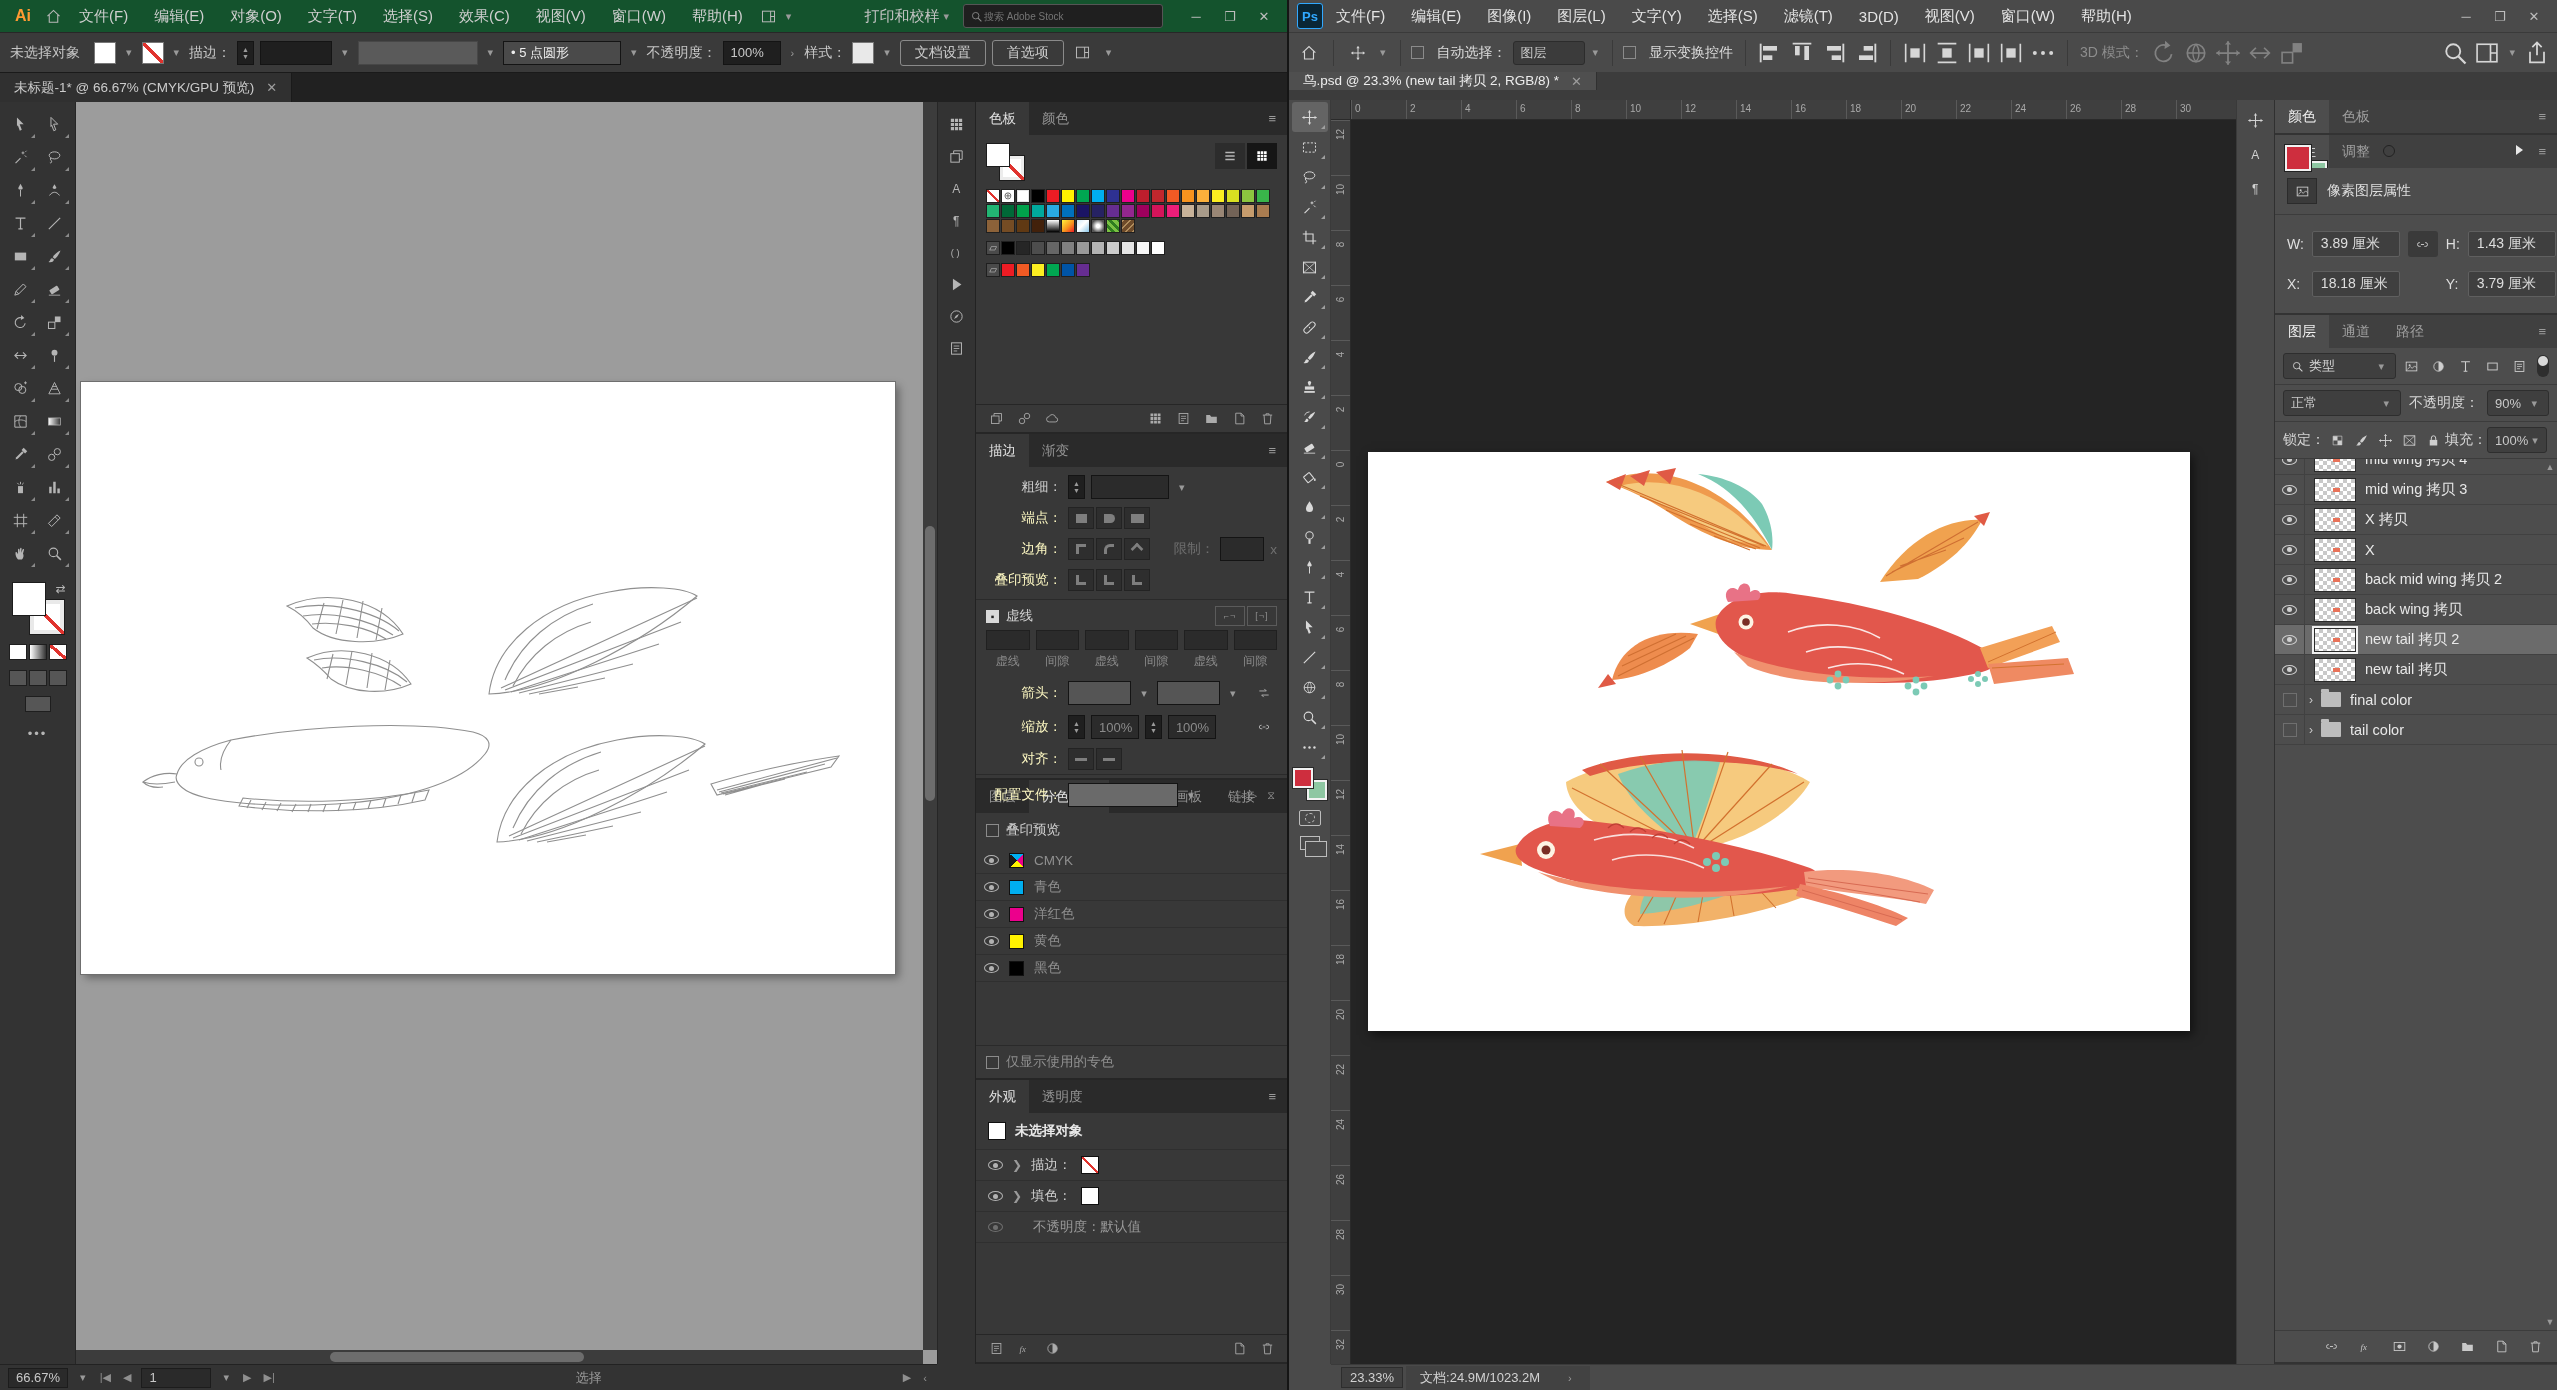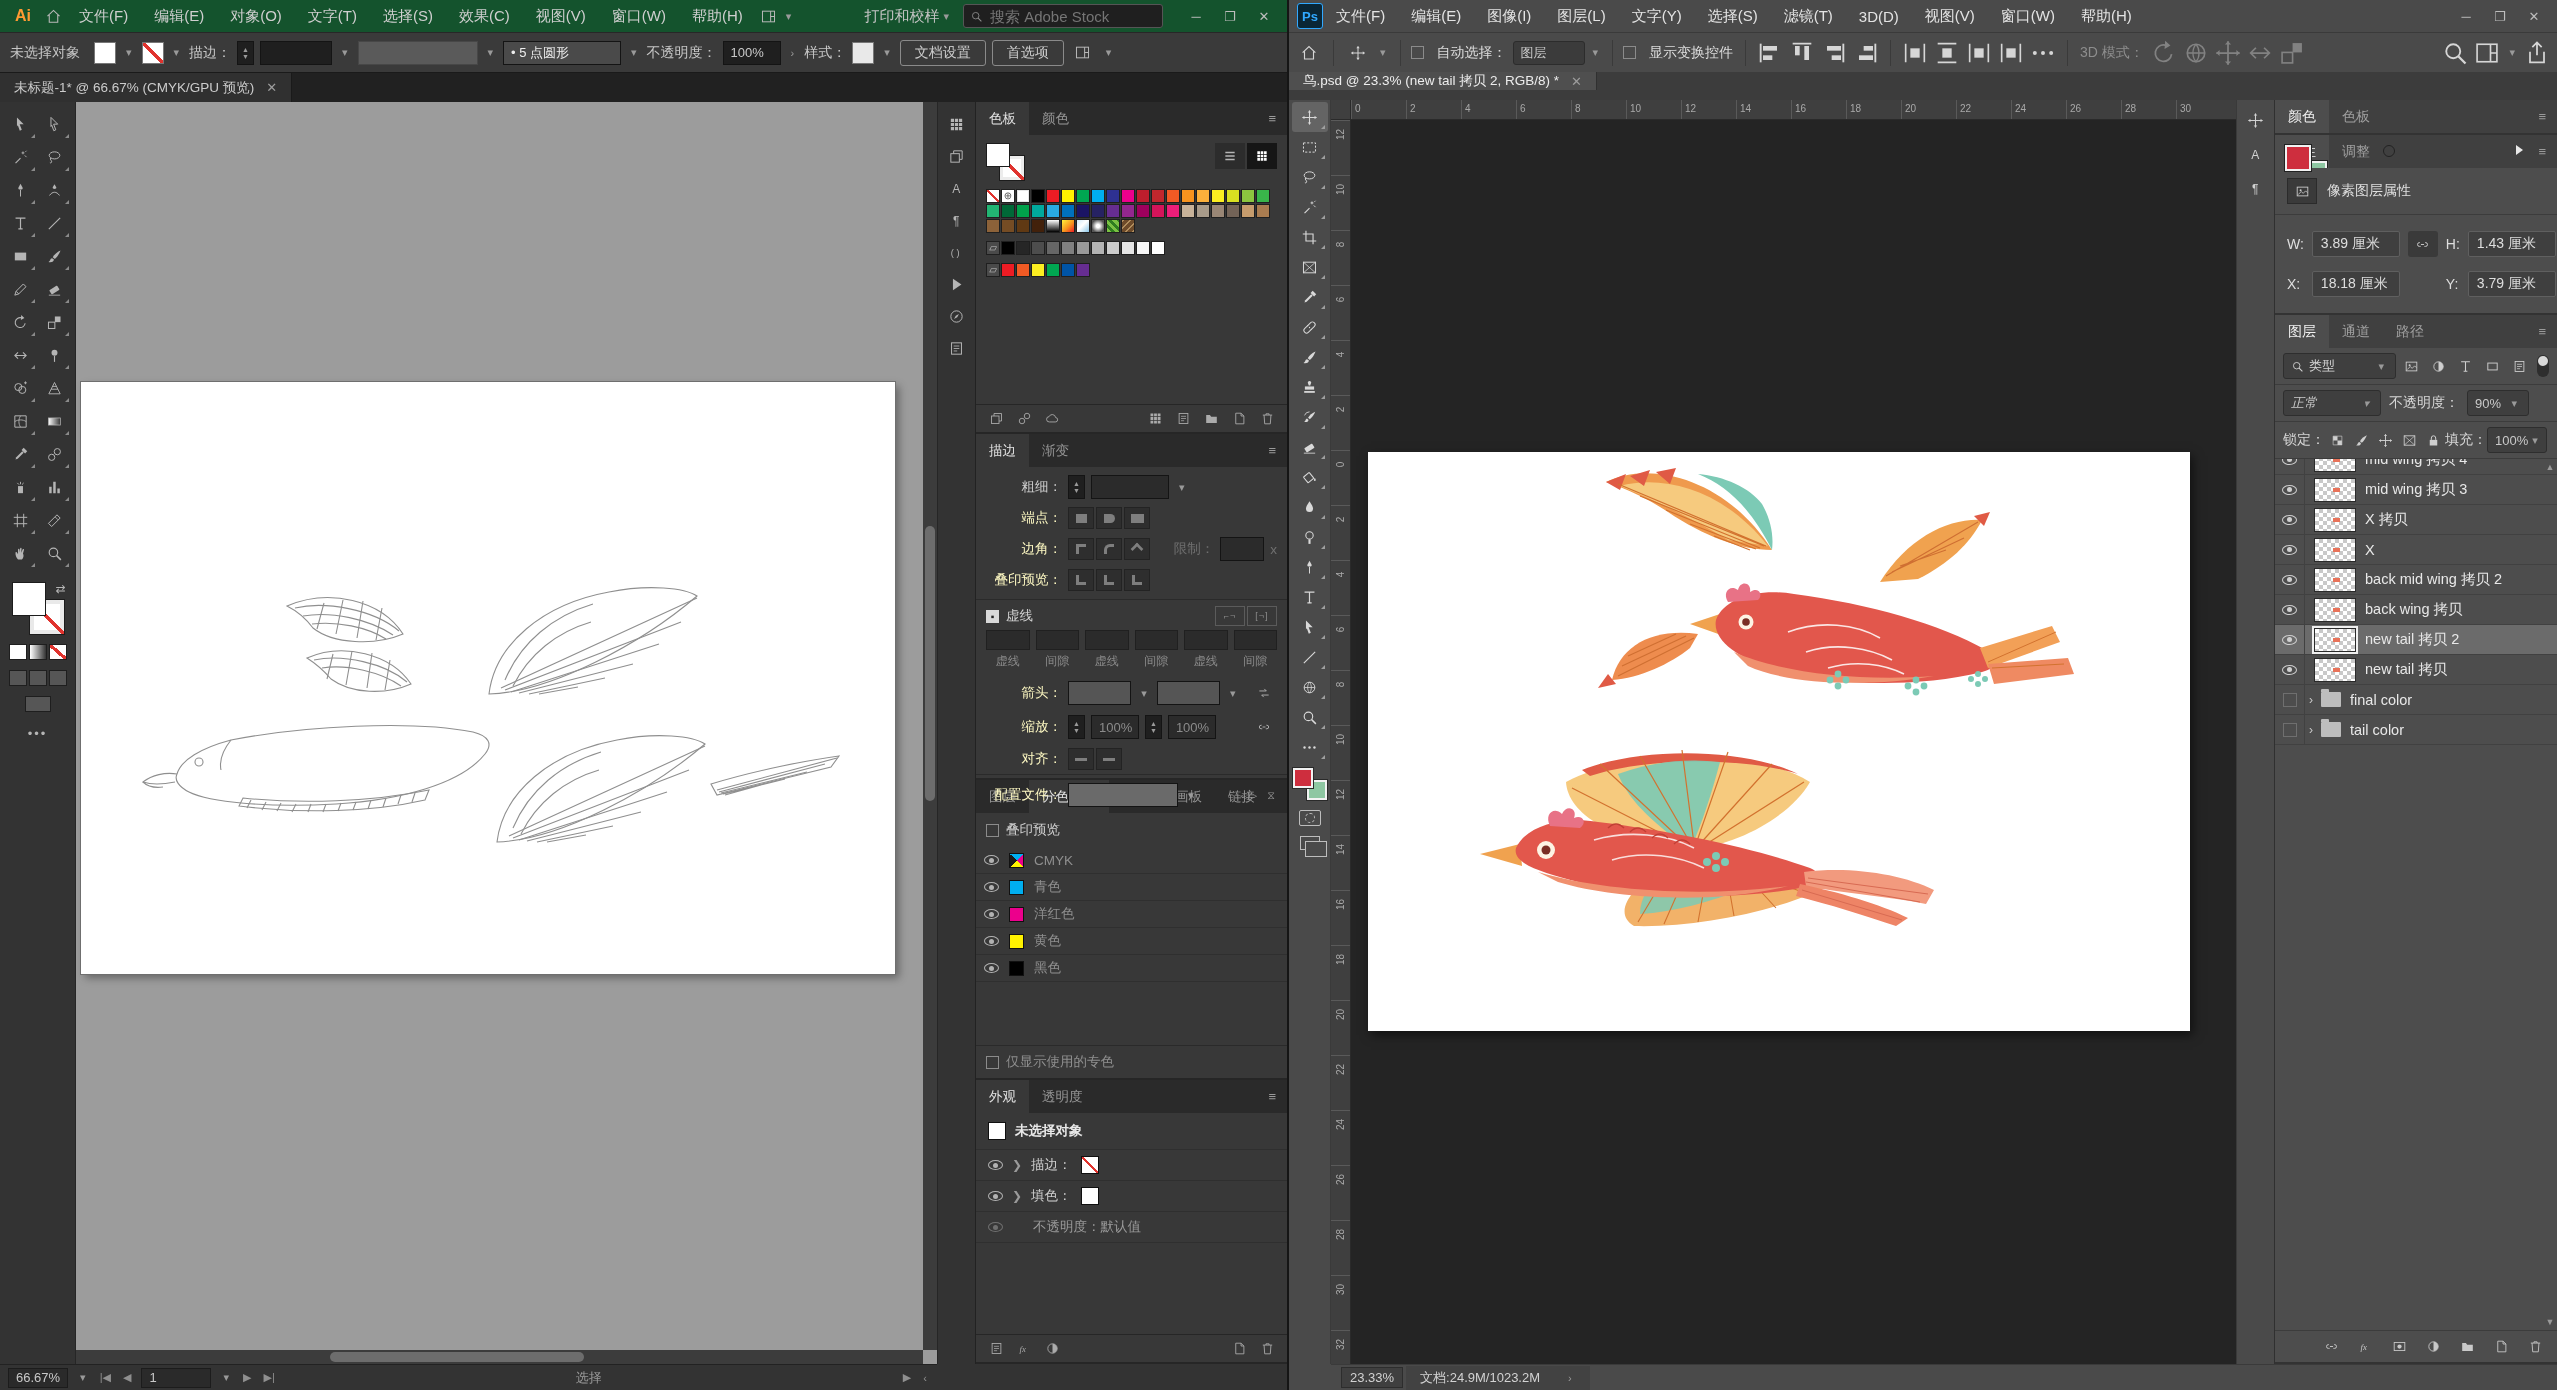--- a/index.html
+++ b/index.html
@@ -19,21 +19,21 @@
   .checker{background-color:#fff;background-image:linear-gradient(45deg,#c9c9c9 25%,transparent 25%,transparent 75%,#c9c9c9 75%),linear-gradient(45deg,#c9c9c9 25%,transparent 25%,transparent 75%,#c9c9c9 75%);background-size:8px 8px;background-position:0 0,4px 4px;}
   .cbx{display:inline-block;width:13px;height:13px;border:1px solid #8b8b8b;background:transparent;margin-right:7px;flex:none;}
   
   .il{position:absolute;left:0;top:0;width:1287px;height:1390px;background:#333333;}
   .il-menubar{height:32px;background:#14532d;font-size:15px;color:#cfcfcf;}
   .ai-logo{width:34px;height:24px;margin-left:6px;display:flex;align-items:center;justify-content:center;color:var(--il-accent);font-weight:bold;font-size:16px;}
   .mi{padding:0 13px;cursor:default;}
   .wslabel{color:#c3c3c3;margin-left:10px;}
   .searchbox{display:flex;align-items:center;width:200px;height:24px;background:#1f1f1f;border:1px solid #555;border-radius:3px;margin:0 10px;padding:0 6px;color:#8d8d8d;}
   .searchbox svg{width:13px;height:13px;flex:none;color:#8d8d8d;}
-  .searchbox input{flex:1;min-width:0;background:transparent;border:none;outline:none;color:#bbb;font-size:15px;margin-left:7px;font-family:"Liberation Sans",sans-serif;}
+  .searchbox input{flex:1;min-width:0;background:transparent;border:none;outline:none;color:#bbb;font-size:10px;margin-left:1px;font-family:"Liberation Sans",sans-serif;}
   .il-controlbar{height:40px;background:#3a3a3a;border-top:1px solid #272727;font-size:14px;color:#c6c6c6;gap:6px;padding:0 10px;}
   .swmini{width:22px;height:22px;border:1px solid #777;background:#fff;position:relative;flex:none;}
   .swmini.none::after,.sw-none::after,.ap-none::after{content:'';position:absolute;inset:0;background:linear-gradient(to top right,transparent 44%,#e0332e 44%,#e0332e 56%,transparent 56%);}
   .fld{display:inline-flex;align-items:center;background:#1f1f1f;border:1px solid #141414;height:24px;padding:0 7px;color:#c9c9c9;font-size:13px;}
   .fld.lt{background:#4a4a4a;}
   .stepper{display:inline-flex;flex-direction:column;justify-content:center;color:#9a9a9a;font-size:7px;line-height:7px;padding:0 4px;background:#1f1f1f;border:1px solid #141414;height:24px;}
   .btn-o{border:1px solid #8a8a8a;border-radius:3px;height:26px;display:inline-flex;align-items:center;padding:0 14px;color:#cccccc;background:transparent;font-size:14px;}
   .il-tabbar{height:30px;background:#212121;border-top:1px solid #1a1a1a;display:flex;align-items:stretch;}
   .doctab{display:flex;align-items:center;gap:12px;background:#303030;color:#cccccc;padding:0 14px;font-size:13.5px;border-right:1px solid #1a1a1a;}
   .doctab .x{color:#9d9d9d;font-size:13px;}
@@ -1890,21 +1890,21 @@
                   </svg>
                 </span>
               <span class="fico">
                   <svg>
                     <use href="#i-docicon"></use>
                   </svg>
                 </span>
               <span class="toggle"></span>
             </div>
             <div class="lay-blend">
-              <span class="fld" style="width:98px;font-style:italic;">
+              <span class="fld" style="width:118px;">
                   <span>正常</span>
                   <span class="spacer"></span>
                   <span class="chev">▾</span>
                 </span>
               <span>不透明度：</span>
               <span class="fld" style="width:62px;">
                   <span>90%</span>
                   <span class="spacer"></span>
                   <span class="chev">▾</span>
                 </span>

